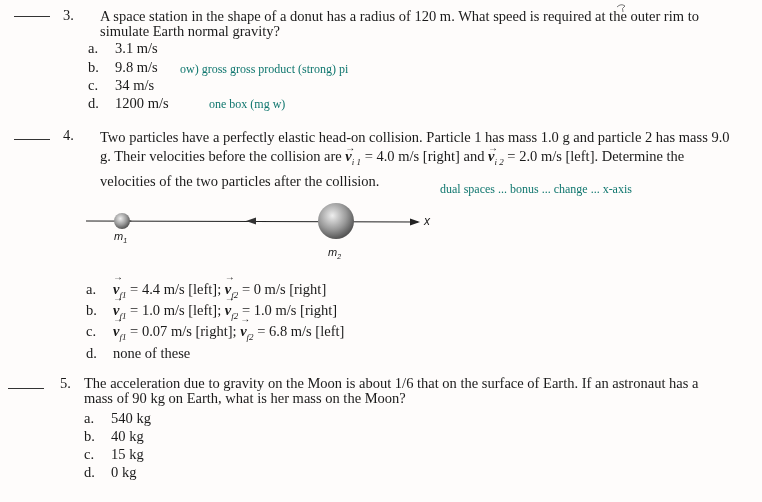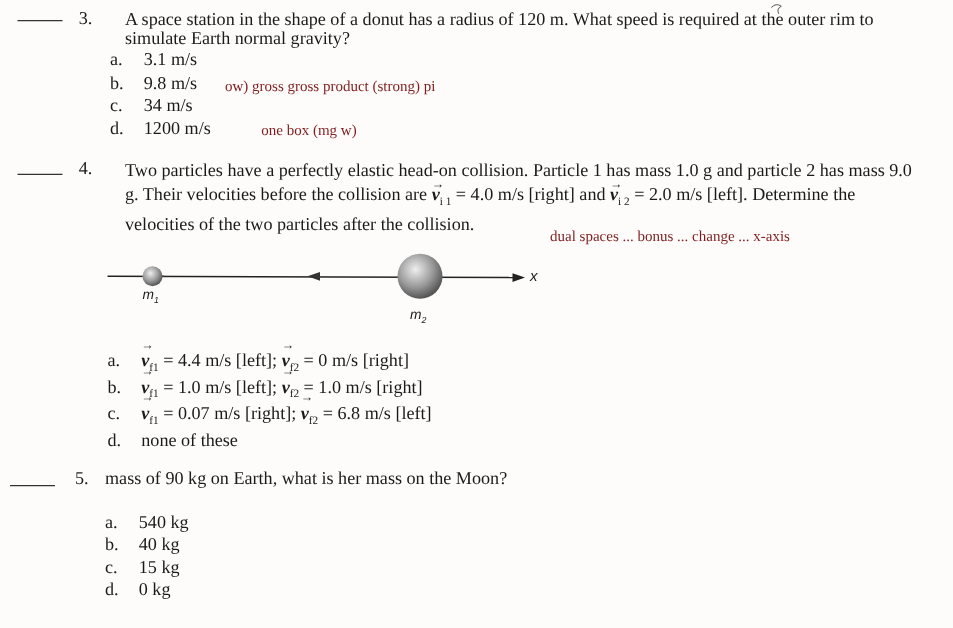--- a/index.html
+++ b/index.html
@@ -7,24 +7,24 @@
       width: 762px; height: 502px; overflow: hidden; position: relative;
       background: #fefcfb;
       font-family: "Liberation Serif", serif;
       color: #1a1a1a;
     }
     .blank { position: absolute; height: 1px; background: #333; width: 36px; }
     .qnum { position: absolute; font-size: 14.5px; }
     .qtext { position: absolute; font-size: 14.5px; line-height: 16px; }
     .opt { position: absolute; font-size: 14.5px; display: flex; }
     .opt .lt { width: 27px; display: inline-block; }
-    .ghost { position: absolute; color: #7f1d1d; font-size: 12px; font-family: "Liberation Serif", serif; }
+    .ghost { position: absolute; color: #0f766e; font-size: 12px; font-family: "Liberation Serif", serif; }
     .vec { font-style: italic; font-weight: bold; position: relative; }
     .vec::before { content: "→"; position: absolute; top: -10px; left: 0px; font-size: 10px; font-style: normal; }
-    sub { font-size: 9px; }
+    sub { font-size: 9px; font-style: italic; }
     .mark { position: absolute; }
   </style>
 </head>
 <body>
 
 <div class="blank" style="left:14px; top:16px;"></div>
 <div class="qnum" style="left:63px; top:7px;">3.</div>
 <div class="qtext" style="left:100px; top:8px; width:670px;">
   <div>A space station in the shape of a donut has a radius of 120 m. What speed is required at the outer rim to</div>
   <div style="margin-top:-1px;">simulate Earth normal gravity?</div>
@@ -104,20 +104,21 @@
 <div class="opt" style="left:86px; top:345px;">
     <span class="lt">d.</span>
     <span>none of these</span>
   </div>
 
 <div class="ghost" style="left:440px; top:182px;">dual spaces ... bonus ... change ... x-axis</div>
 
 <div class="blank" style="left:8px; top:388px;"></div>
 <div class="qnum" style="left:60px; top:375px;">5.</div>
 <div class="qtext" style="left:84px; top:376px; width:675px; line-height:15px;">
+  <div>The acceleration due to gravity on the Moon is about 1/6 that on the surface of Earth. If an astronaut has a</div>
   <div>mass of 90 kg on Earth, what is her mass on the Moon?</div>
 </div>
 <div class="opt" style="left:84px; top:410px;">
     <span class="lt">a.</span>
     <span>540 kg</span>
   </div>
 <div class="opt" style="left:84px; top:428px;">
     <span class="lt">b.</span>
     <span>40 kg</span>
   </div>

